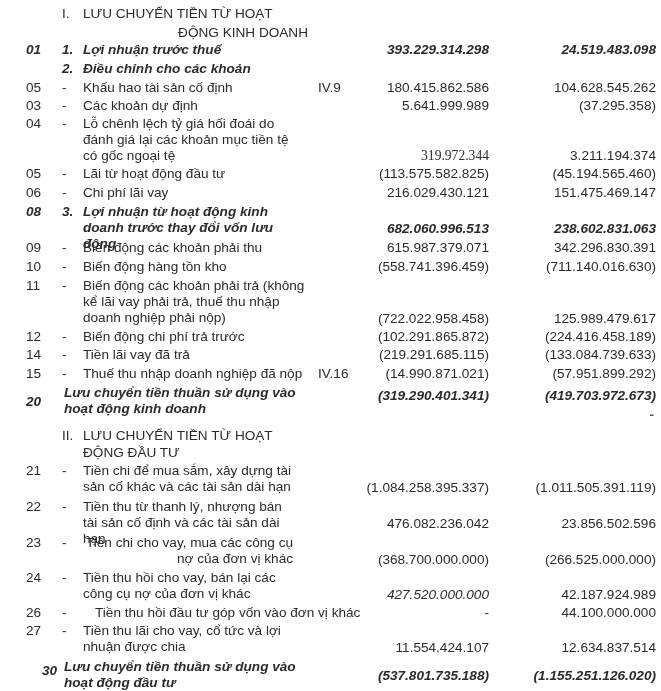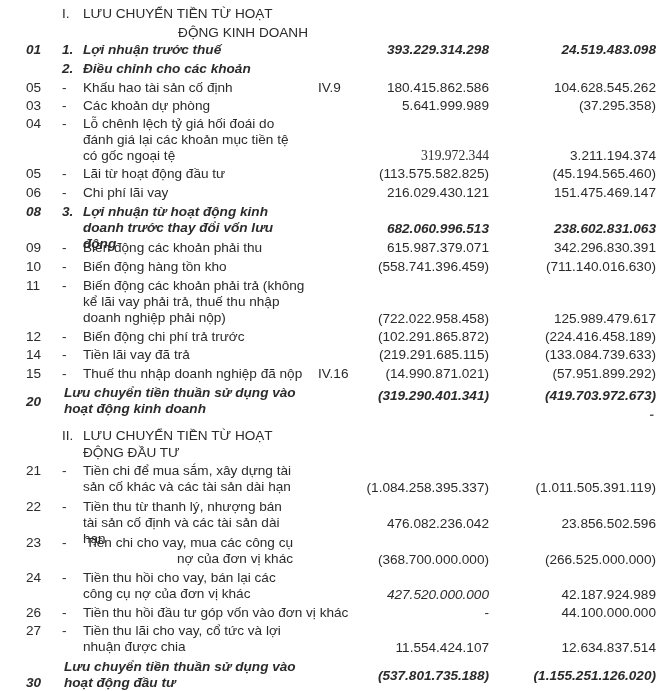--- a/index.html
+++ b/index.html
@@ -90,21 +90,21 @@
   <span class="marker">-</span>
   <span class="label">Khấu hao tài sản cố định</span>
   <span class="note">IV.9</span>
   <span class="v1">180.415.862.586</span>
   <span class="v2">104.628.545.262</span>
 </div>
 
 <div class="row" style="top:98px;">
   <span class="code">03</span>
   <span class="marker">-</span>
-  <span class="label">Các khoản dự phòng</span>
+  <span class="label">Các khoản dự định</span>
   <span class="v1">5.641.999.989</span>
   <span class="v2">(37.295.358)</span>
 </div>
 
 <div class="row" style="top:116px;">
   <span class="code">04</span>
   <span class="marker">-</span>
   <span class="label" style="width:222px;">Lỗ chênh lệch tỷ giá hối đoái do đánh giá lại các khoản mục tiền tệ có gốc ngoại tệ</span>
   <span class="v1" style="top:32px;font-family:Liberation Serif, serif;">319.972.344</span>
   <span class="v2" style="top:32px;">3.211.194.374</span>
@@ -225,31 +225,31 @@
   <span class="code">24</span>
   <span class="marker">-</span>
   <span class="label" style="width:200px;">Tiền thu hồi cho vay, bán lại các công cụ nợ của đơn vị khác</span>
   <span class="v1" style="top:17px;font-style:italic;">427.520.000.000</span>
   <span class="v2" style="top:17px;">42.187.924.989</span>
 </div>
 
 <div class="row" style="top:605px;">
   <span class="code">26</span>
   <span class="marker">-</span>
-  <span class="label wide" style="white-space:nowrap;">Tiền thu hồi đầu tư góp vốn vào đơn vị khác</span>
+  <span class="label wide" style="white-space:nowrap;margin-left:12px;">Tiền thu hồi đầu tư góp vốn vào đơn vị khác</span>
   <span class="v1">-</span>
   <span class="v2">44.100.000.000</span>
 </div>
 
 <div class="row" style="top:623px;">
   <span class="code">27</span>
   <span class="marker">-</span>
   <span class="label" style="width:200px;">Tiền thu lãi cho vay, cổ tức và lợi nhuận được chia</span>
   <span class="v1" style="top:17px;">11.554.424.107</span>
   <span class="v2" style="top:17px;">12.634.837.514</span>
 </div>
 
 <div class="row bi" style="top:659px;">
-  <span class="code" style="top:16px;">30</span>
+  <span class="code" style="top:4px;margin-left:16px;">30</span>
   <span class="label from-marker">Lưu chuyển tiền thuần sử dụng vào hoạt động đầu tư</span>
   <span class="v1" style="top:9px;">(537.801.735.188)</span>
   <span class="v2" style="top:9px;">(1.155.251.126.020)</span>
 </div>
 
 </body></html>

